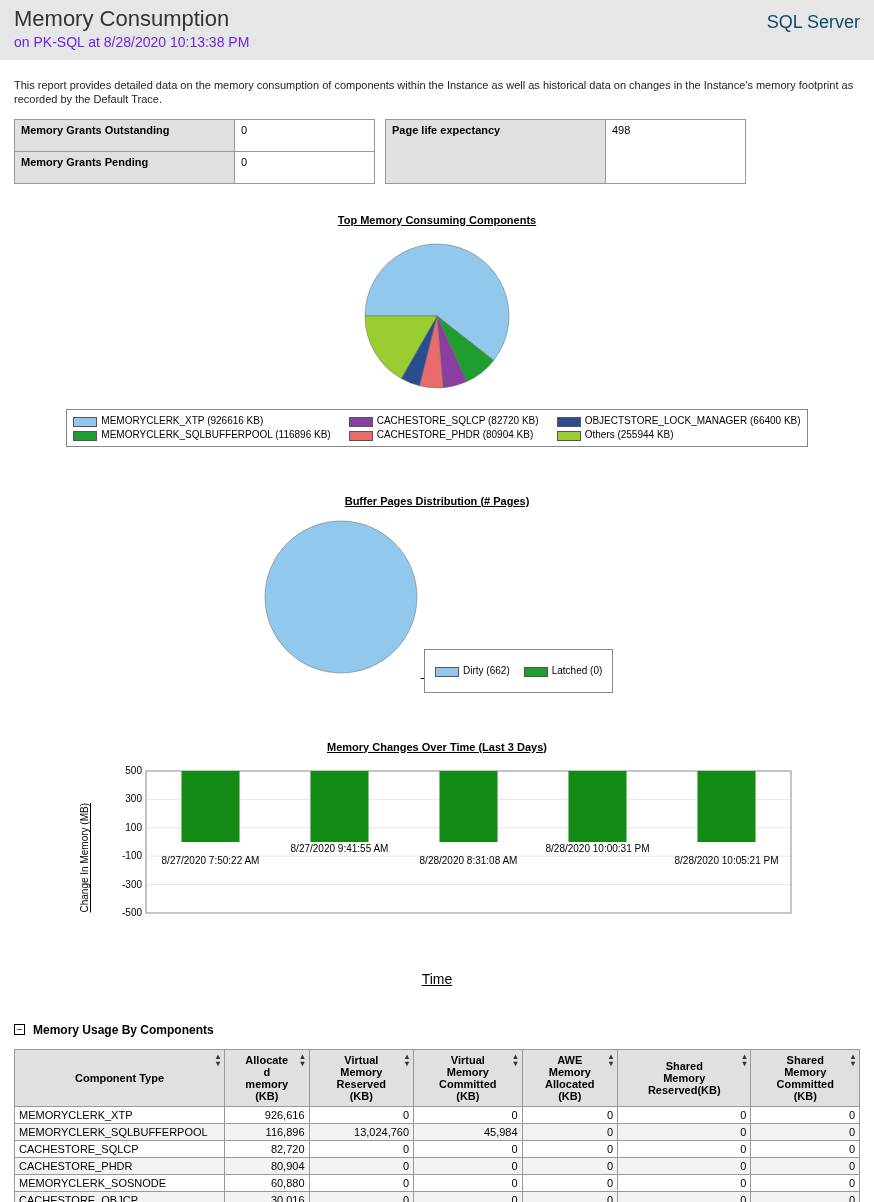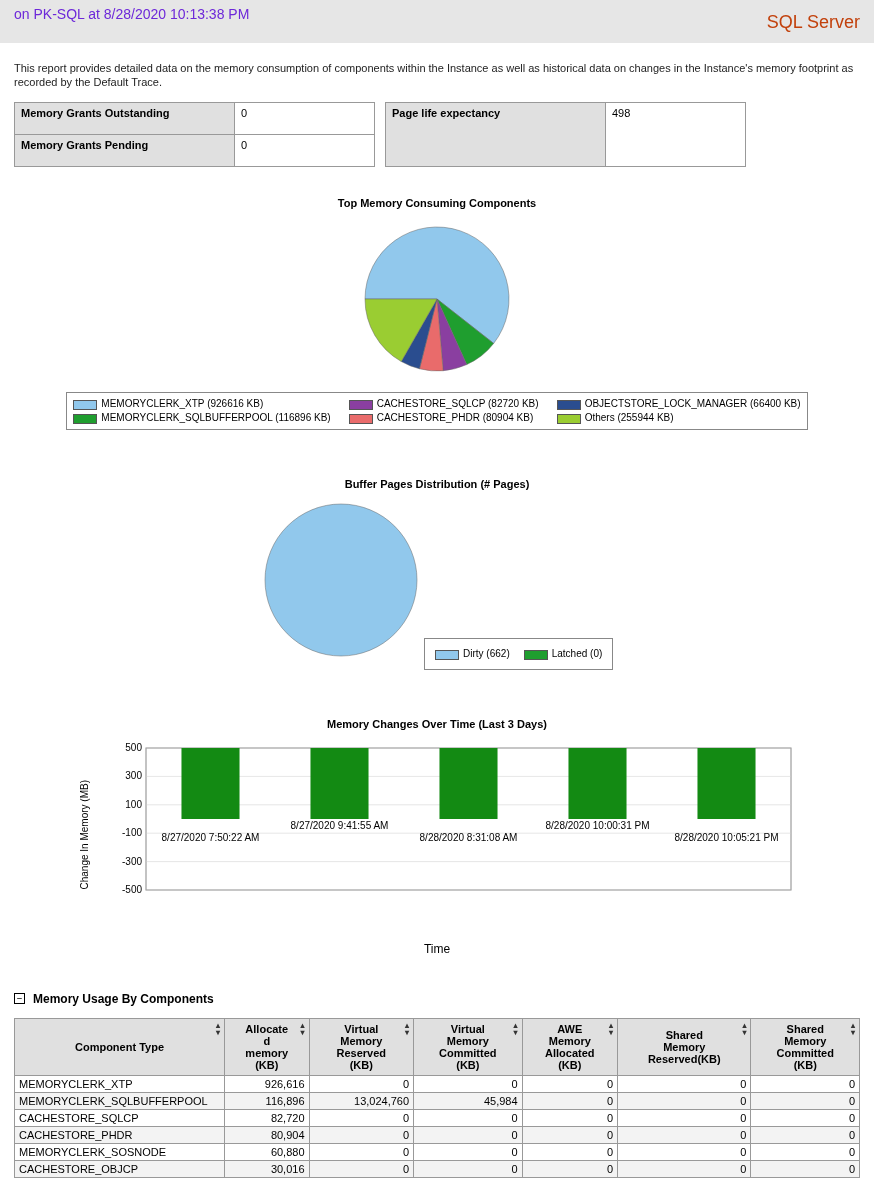--- a/index.html
+++ b/index.html
@@ -23,21 +23,21 @@
     font-weight: normal;
     margin: 0 0 2px 0;
     color: #333;
   }
   .header-left .subtitle {
     font-size: 14px;
     color: #6d28d9;
   }
   .header-right {
     font-size: 18px;
-    color: #c2410c;
+    color: #0c4a6e;
     padding-top: 6px;
   }
   .description {
     padding: 18px 14px 12px 14px;
     font-size: 11px;
     color: #222;
     line-height: 1.3;
   }
   .metrics-row {
     display: flex;
@@ -58,20 +58,21 @@
     background: #e0e0e0;
     font-weight: bold;
     width: 220px;
   }
   .metrics-table .value-cell {
     width: 140px;
   }
   .chart-section {
     text-align: center;
     margin: 10px 0 30px 0;
+    text-decoration: underline;
   }
   .chart-title {
     font-weight: bold;
     font-size: 11px;
     margin-bottom: 10px;
   }
   .legend-box {
     border: 1px solid #888;
     margin: 10px auto 18px auto;
     padding: 4px 6px;
@@ -169,20 +170,21 @@
   }
   .data-table tr:nth-child(even) td {
     background: #f3f3f3;
   }
 </style>
 </head>
 <body>
 
 <div class="header">
   <div class="header-left">
+    <h1>Memory Consumption</h1>
     <div class="subtitle">on PK-SQL at 8/28/2020 10:13:38 PM</div>
   </div>
   <div class="header-right">SQL Server</div>
 </div>
 
 <div class="description">This report provides detailed data on the memory consumption of components within the Instance as well as historical data on changes in the Instance's memory footprint as recorded by the Default Trace.</div>
 
 <div class="metrics-row">
   <table class="metrics-table">
     <tbody>
@@ -244,21 +246,21 @@
         </div>
       </div>
   </div>
 </div>
 
 <div class="chart-section">
   <div class="chart-title">Buffer Pages Distribution (# Pages)</div>
   <svg id="pie2-svg" width="160" height="160">
       <circle cx="80" cy="80" r="76" fill="#91c8ec" stroke="#666" stroke-width="0.5"></circle>
     </svg>
-  <div class="legend-box" style="padding:8px 10px">
+  <div class="legend-box" style="padding:14px 10px">
     <div class="legend-row2" id="pie2-legend">
         <div class="legend-item">
           <span class="legend-swatch" style="background:#91c8ec"></span>
           <span>Dirty (662)</span>
         </div>
         <div class="legend-item">
           <span class="legend-swatch" style="background:#1f9e2f"></span>
           <span>Latched (0)</span>
         </div>
       </div>
@@ -288,21 +290,21 @@
         <rect x="214.475" y="8" width="58.050000000000004" height="71" fill="#138a13"></rect>
         <text x="243.5" text-anchor="middle" font-size="10" y="89">8/27/2020 9:41:55 AM</text>
         <rect x="343.475" y="8" width="58.050000000000004" height="71" fill="#138a13"></rect>
         <text x="372.5" text-anchor="middle" font-size="10" y="101">8/28/2020 8:31:08 AM</text>
         <rect x="472.475" y="8" width="58.050000000000004" height="71" fill="#138a13"></rect>
         <text x="501.5" text-anchor="middle" font-size="10" y="89">8/28/2020 10:00:31 PM</text>
         <rect x="601.475" y="8" width="58.050000000000004" height="71" fill="#138a13"></rect>
         <text x="630.5" text-anchor="middle" font-size="10" y="101">8/28/2020 10:05:21 PM</text>
       </svg>
   </div>
-  <div style="font-size:12px;margin-top:12px">Time</div>
+  <div style="font-size:14px;margin-top:18px">Time</div>
 </div>
 
 <div class="section-header">
   <div class="expand-icon">−</div>
   <div class="section-title">Memory Usage By Components</div>
 </div>
 
 <table class="data-table">
   <thead>
       <tr id="table-head-row">

